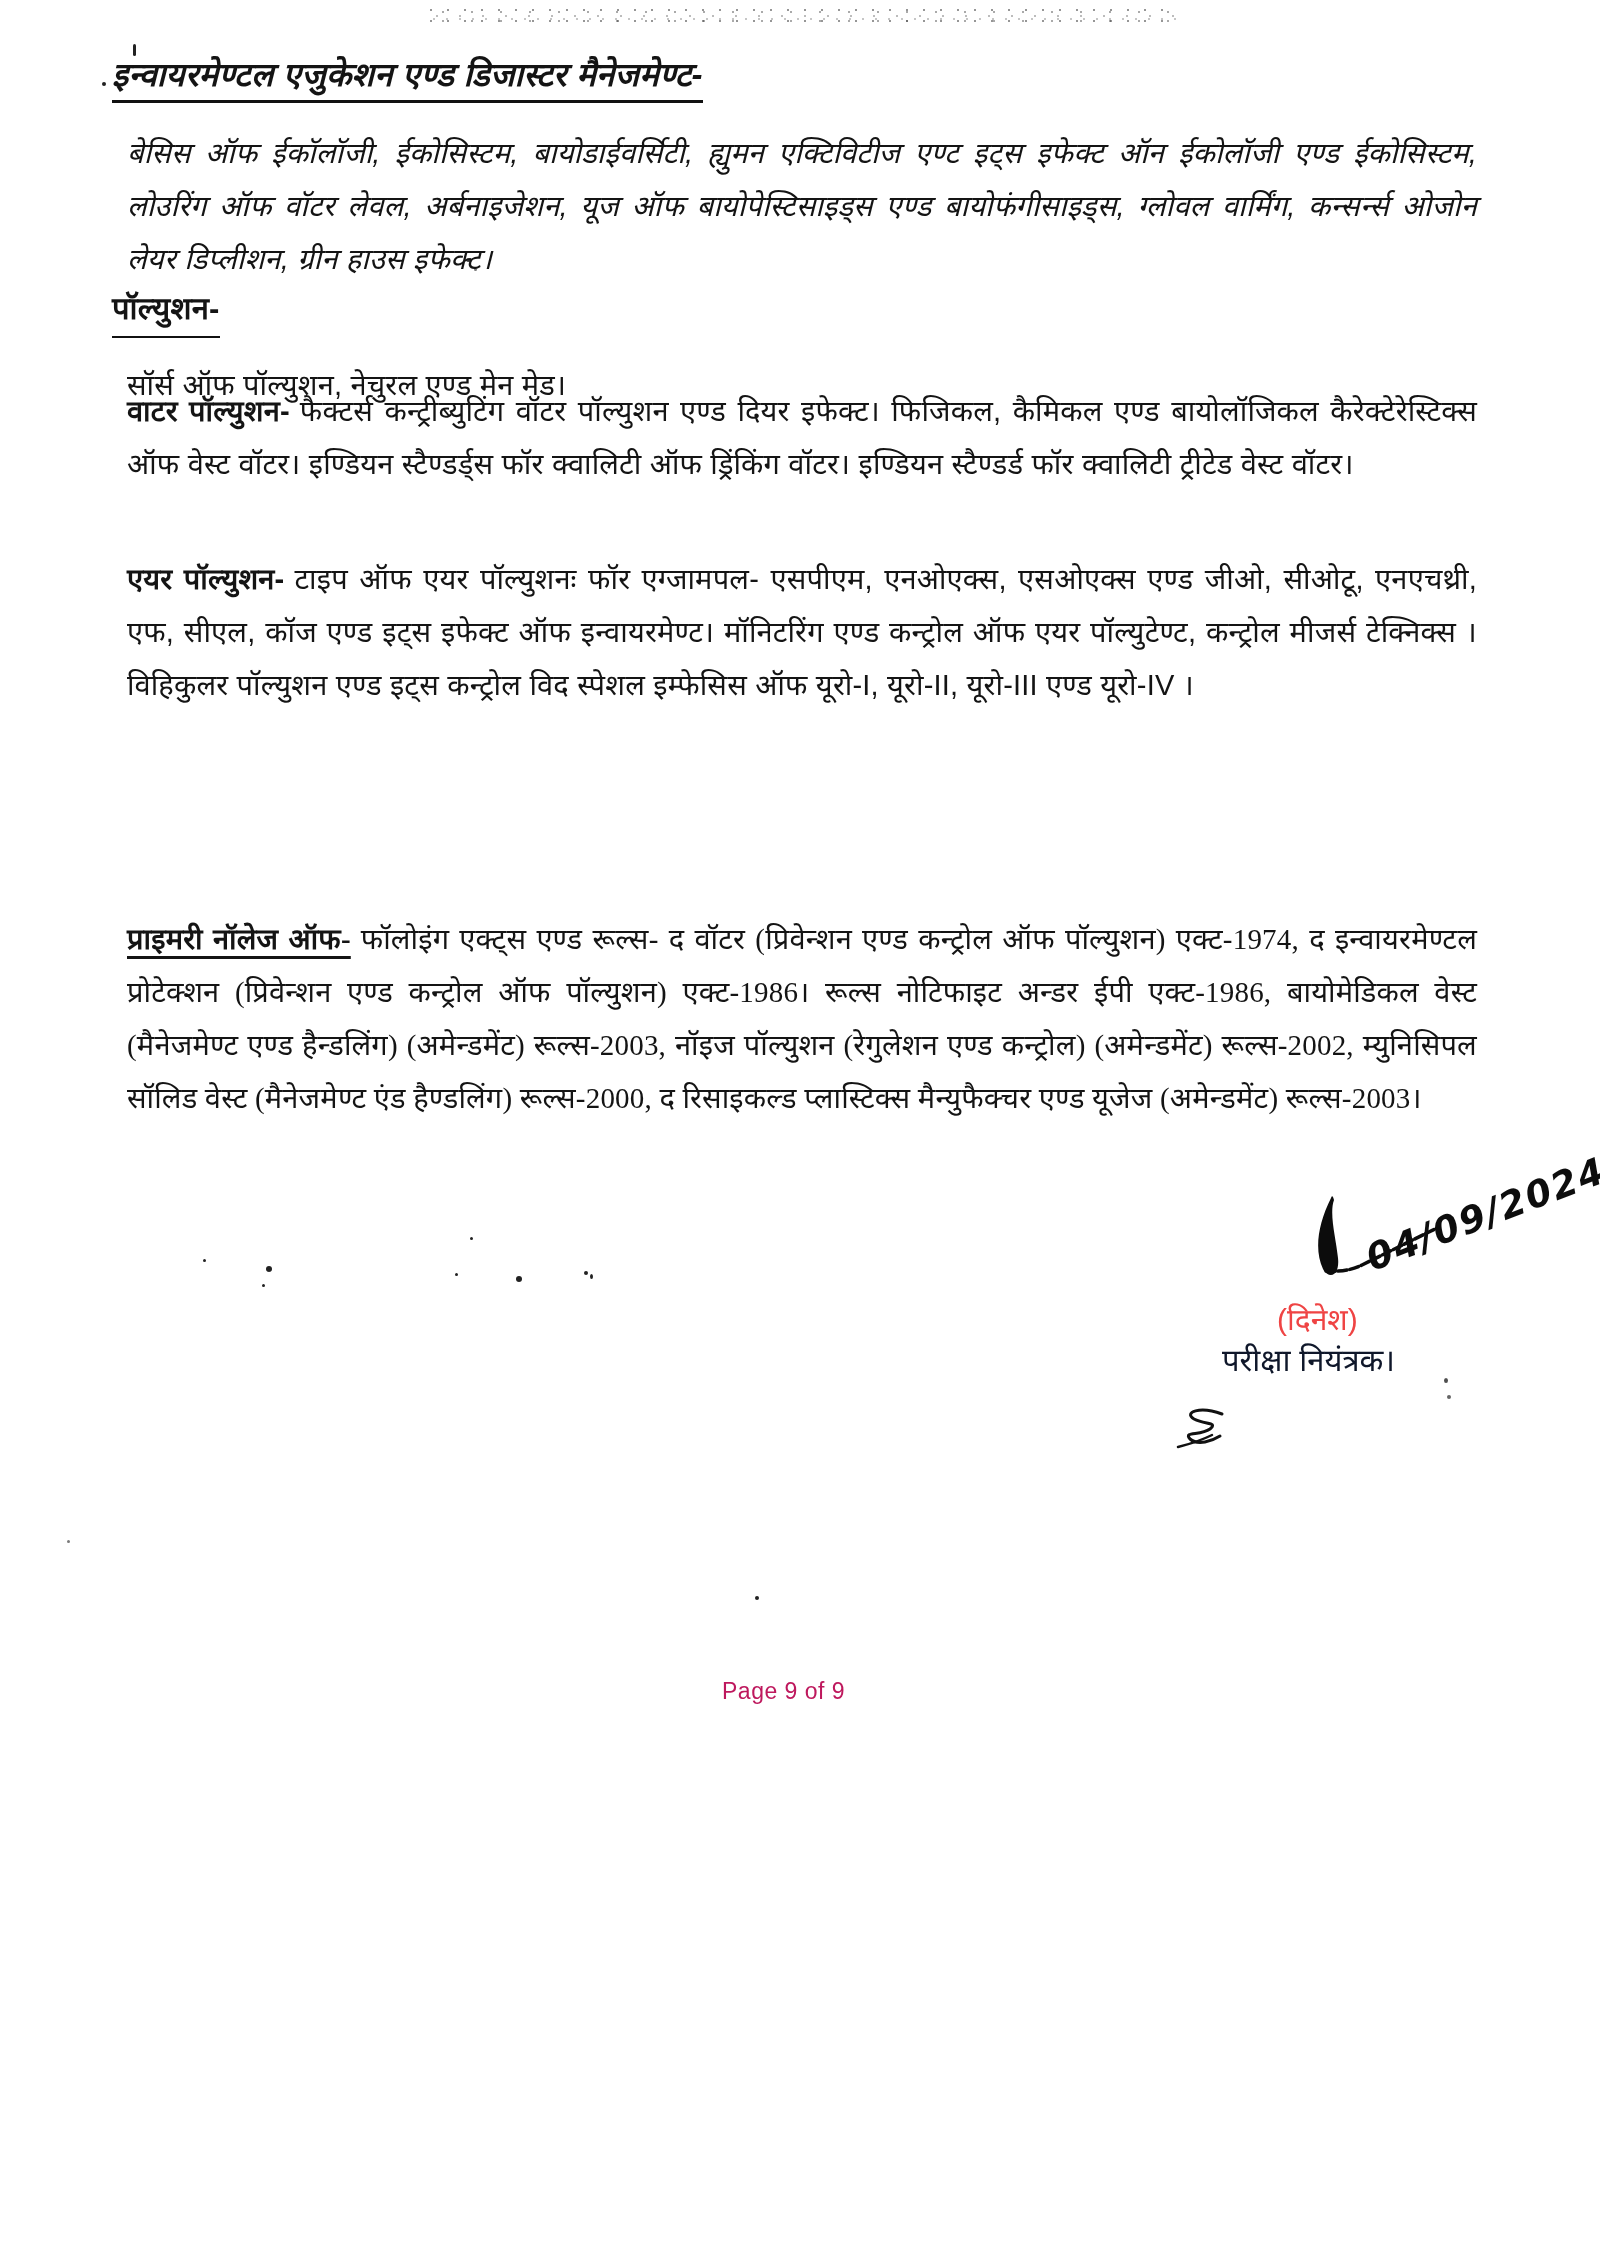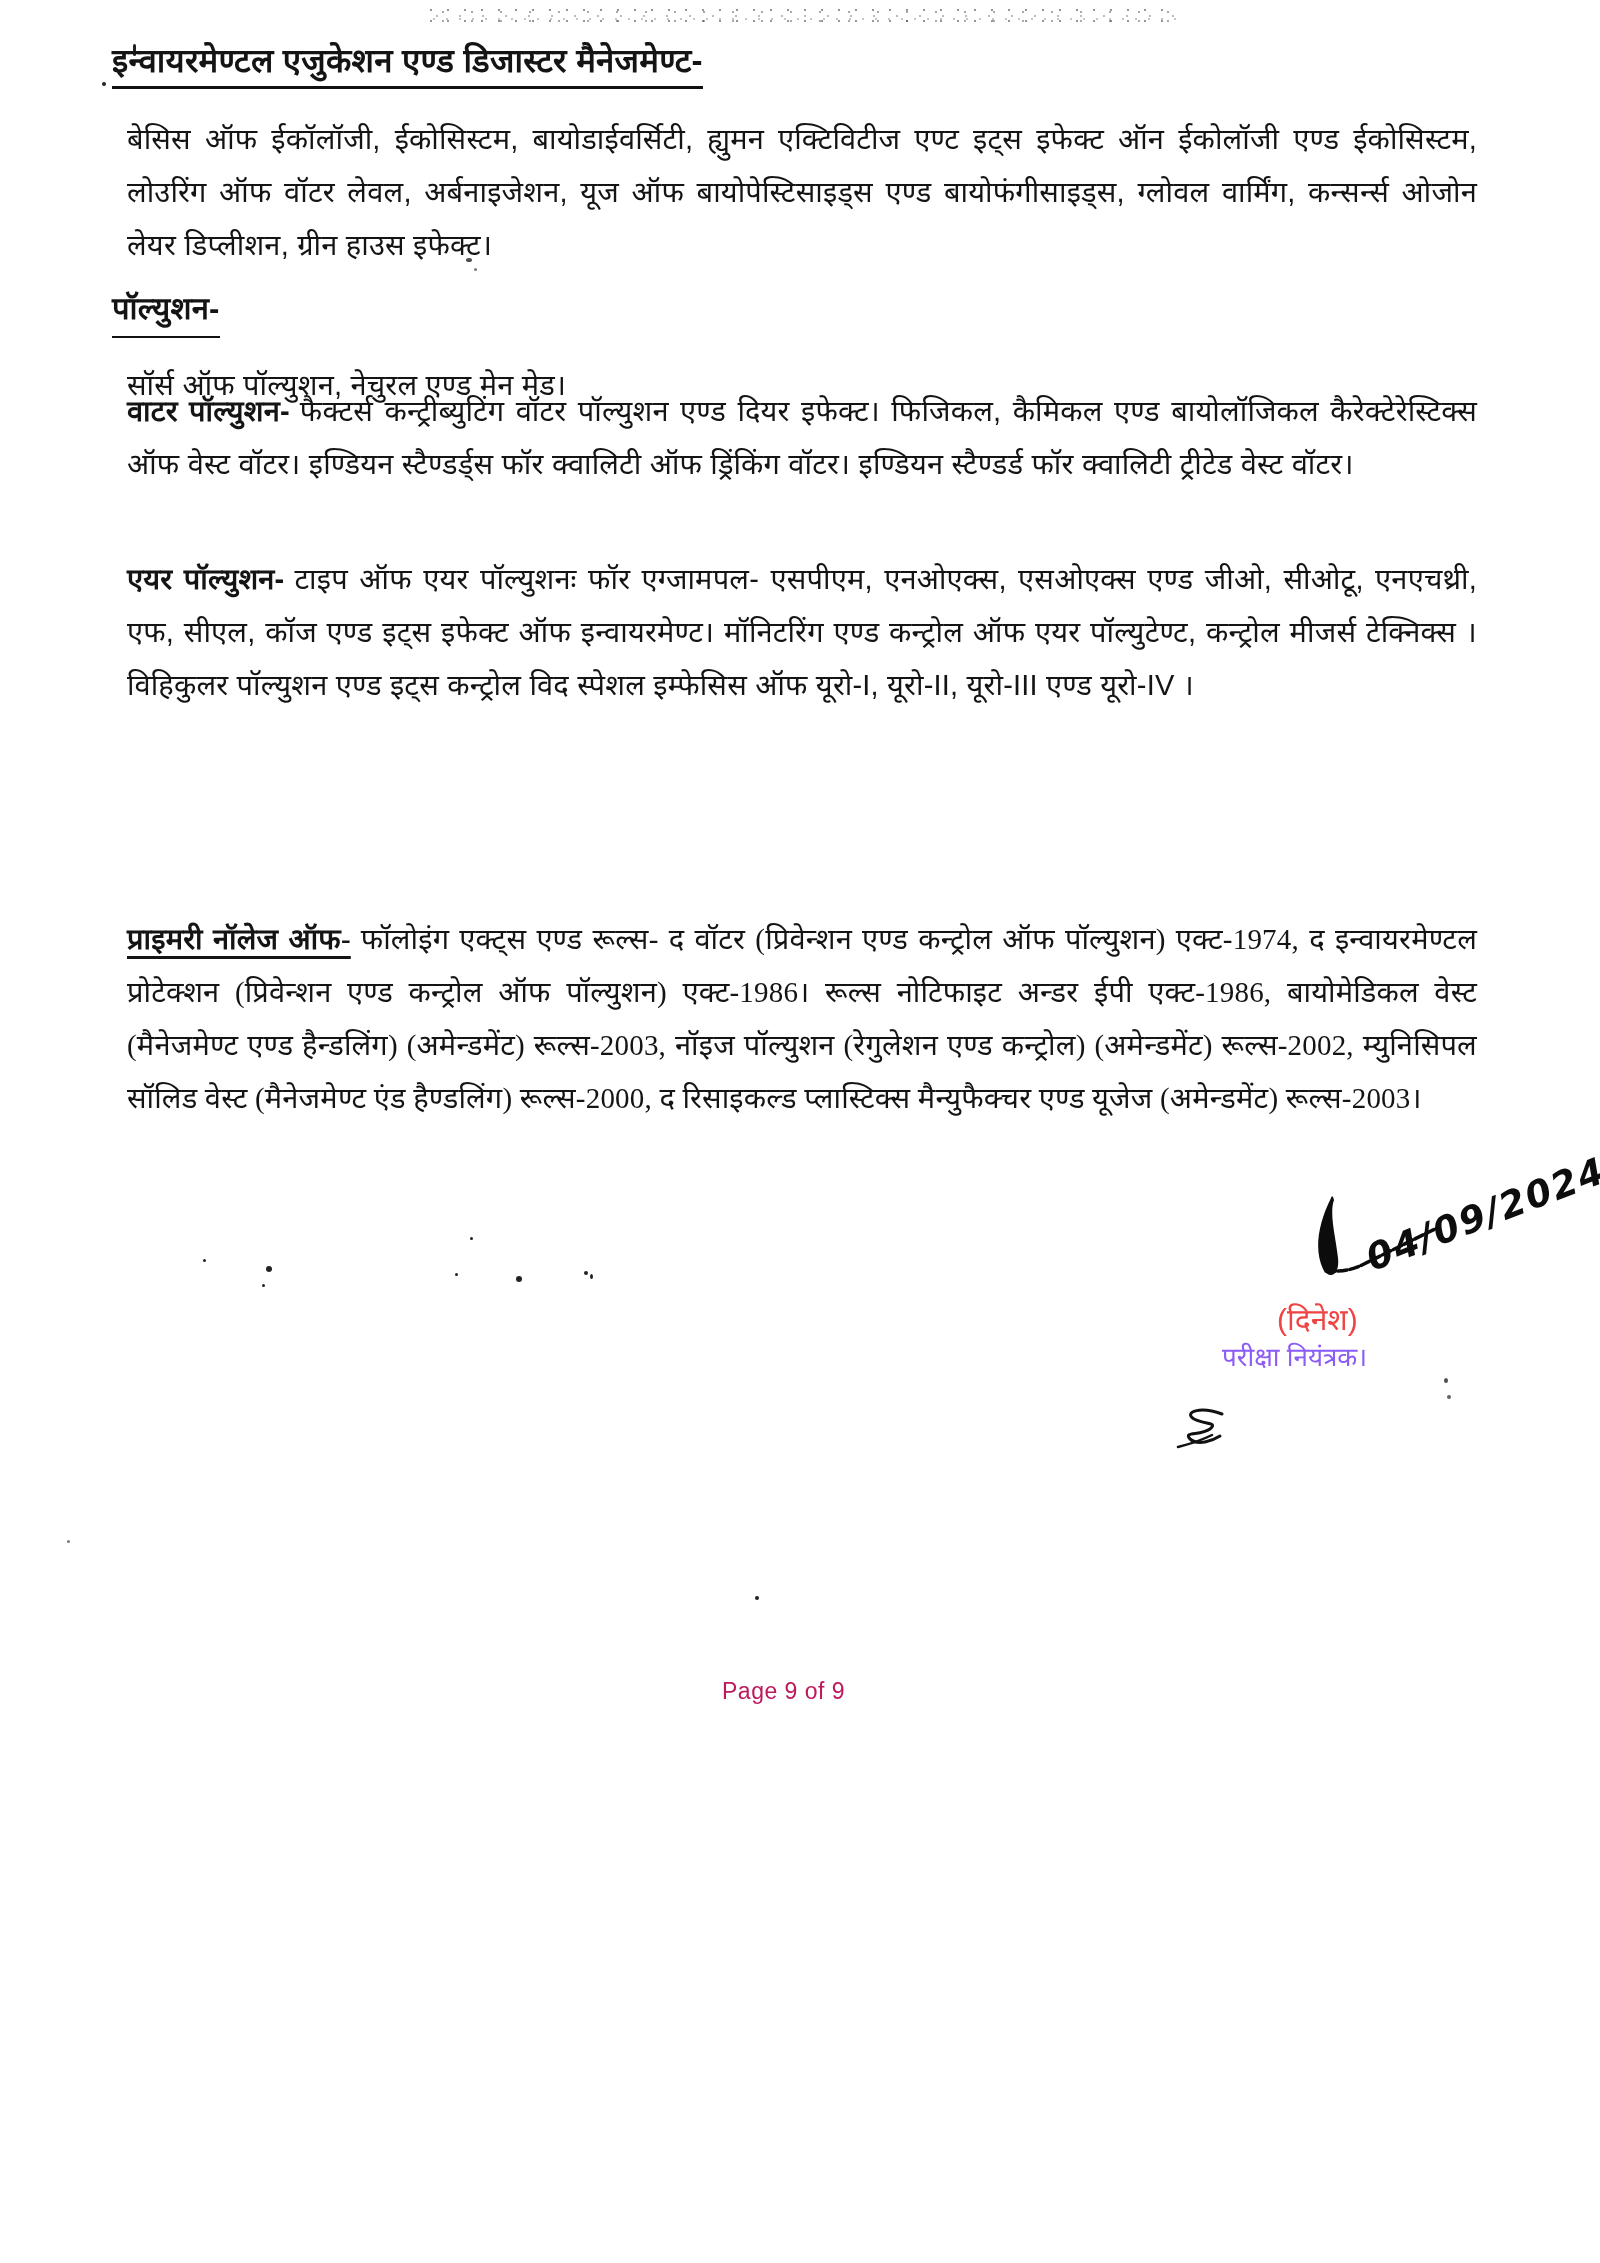--- a/index.html
+++ b/index.html
@@ -60,21 +60,21 @@
     font-size:37px;font-style:italic;font-weight:600;
     letter-spacing:2px;color:#0d0d0d;white-space:nowrap;
     font-family:"DejaVu Sans", sans-serif;
   }
   .sig-name{
     position:absolute;left:127px;top:148px;
     font-size:30px;color:#ef4444;white-space:nowrap;
   }
   .sig-designation{
     position:absolute;left:72px;top:188px;
-    font-size:26px;color:#8b5cf6;white-space:nowrap;
+    font-size:31px;color:#0f172a;white-space:nowrap;
   }
   .page-footer{
     position:absolute;left:722px;top:1678px;
     font-size:23px;color:#be185d;letter-spacing:.5px;
     font-family:"Liberation Sans", sans-serif;
   }
   .speck{position:absolute;background:#222;border-radius:50%;}
 </style>
 </head>
 <body>
@@ -93,21 +93,21 @@
   <div class="speck" style="left:470px;top:1237px;width:3px;height:3px;"></div>
   <div class="speck" style="left:455px;top:1273px;width:3px;height:3px;"></div>
   <div class="speck" style="left:516px;top:1276px;width:6px;height:6px;"></div>
   <div class="speck" style="left:584px;top:1271px;width:4px;height:4px;"></div>
   <div class="speck" style="left:590px;top:1274px;width:3px;height:5px;"></div>
   <div class="speck" style="left:755px;top:1596px;width:4px;height:4px;"></div>
   <div class="speck" style="left:1444px;top:1378px;width:4px;height:5px;opacity:.8;"></div>
   <div class="speck" style="left:1447px;top:1395px;width:4px;height:4px;opacity:.7;"></div>
   <div class="speck" style="left:67px;top:1540px;width:3px;height:3px;opacity:.6;"></div>
 
-  <div class="tb" style="top:36px;">
+  <div class="tb" style="top:50px;font-style:italic;">
     <div>
       <span class="doc-title">इन्वायरमेण्टल एजुकेशन एण्ड डिजास्टर मैनेजमेण्ट-</span>
     </div>
     <p>बेसिस ऑफ ईकॉलॉजी, ईकोसिस्टम, बायोडाईवर्सिटी, ह्युमन एक्टिविटीज एण्ट इट्स इफेक्ट ऑन ईकोलॉजी एण्ड ईकोसिस्टम, लोउरिंग ऑफ वॉटर लेवल, अर्बनाइजेशन, यूज ऑफ बायोपेस्टिसाइड्स एण्ड बायोफंगीसाइड्स, ग्लोवल वार्मिंग, कन्सर्न्स ओजोन लेयर डिप्लीशन, ग्रीन हाउस इफेक्ट।</p>
   </div>
 
   <div class="tb" style="top:283px;">
     <div>
       <span class="sub-heading">पॉल्युशन-</span>
     </div>

